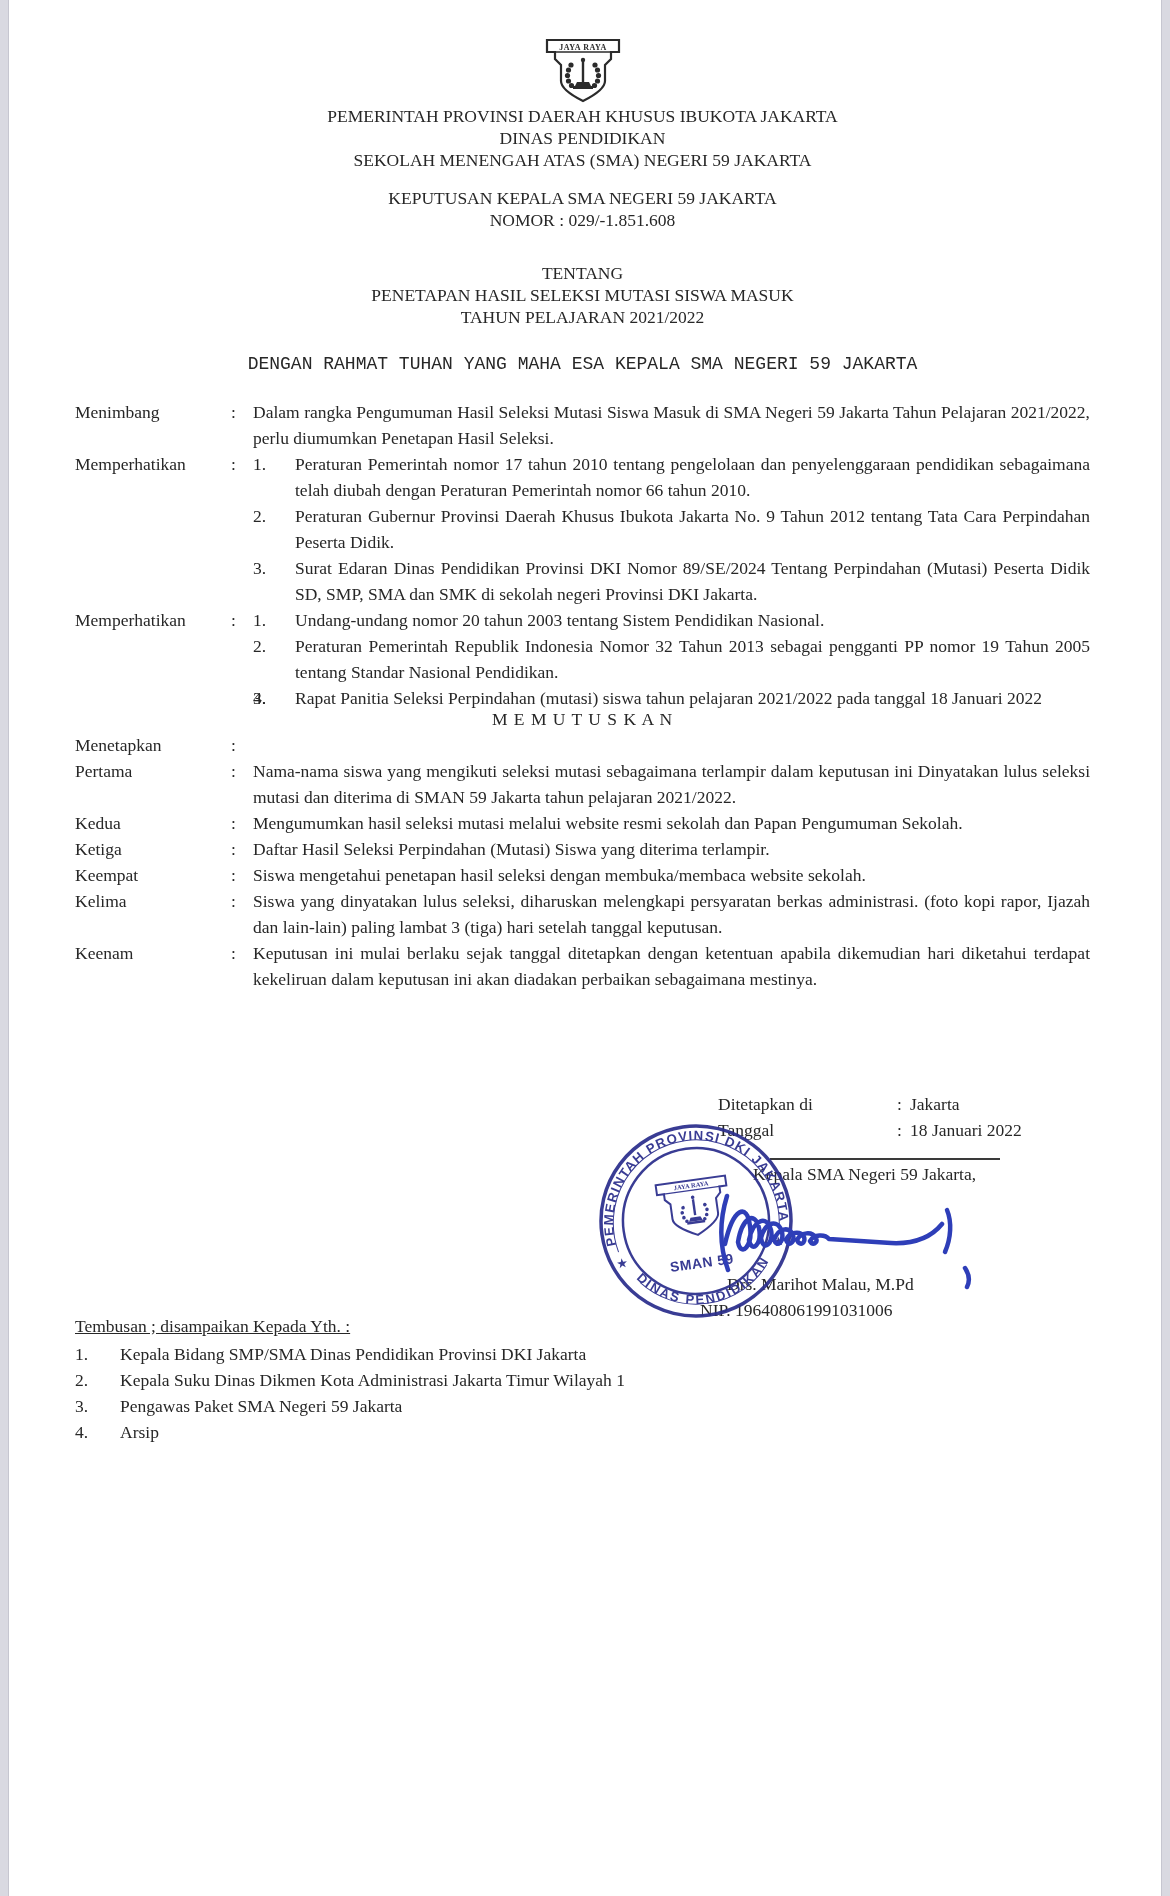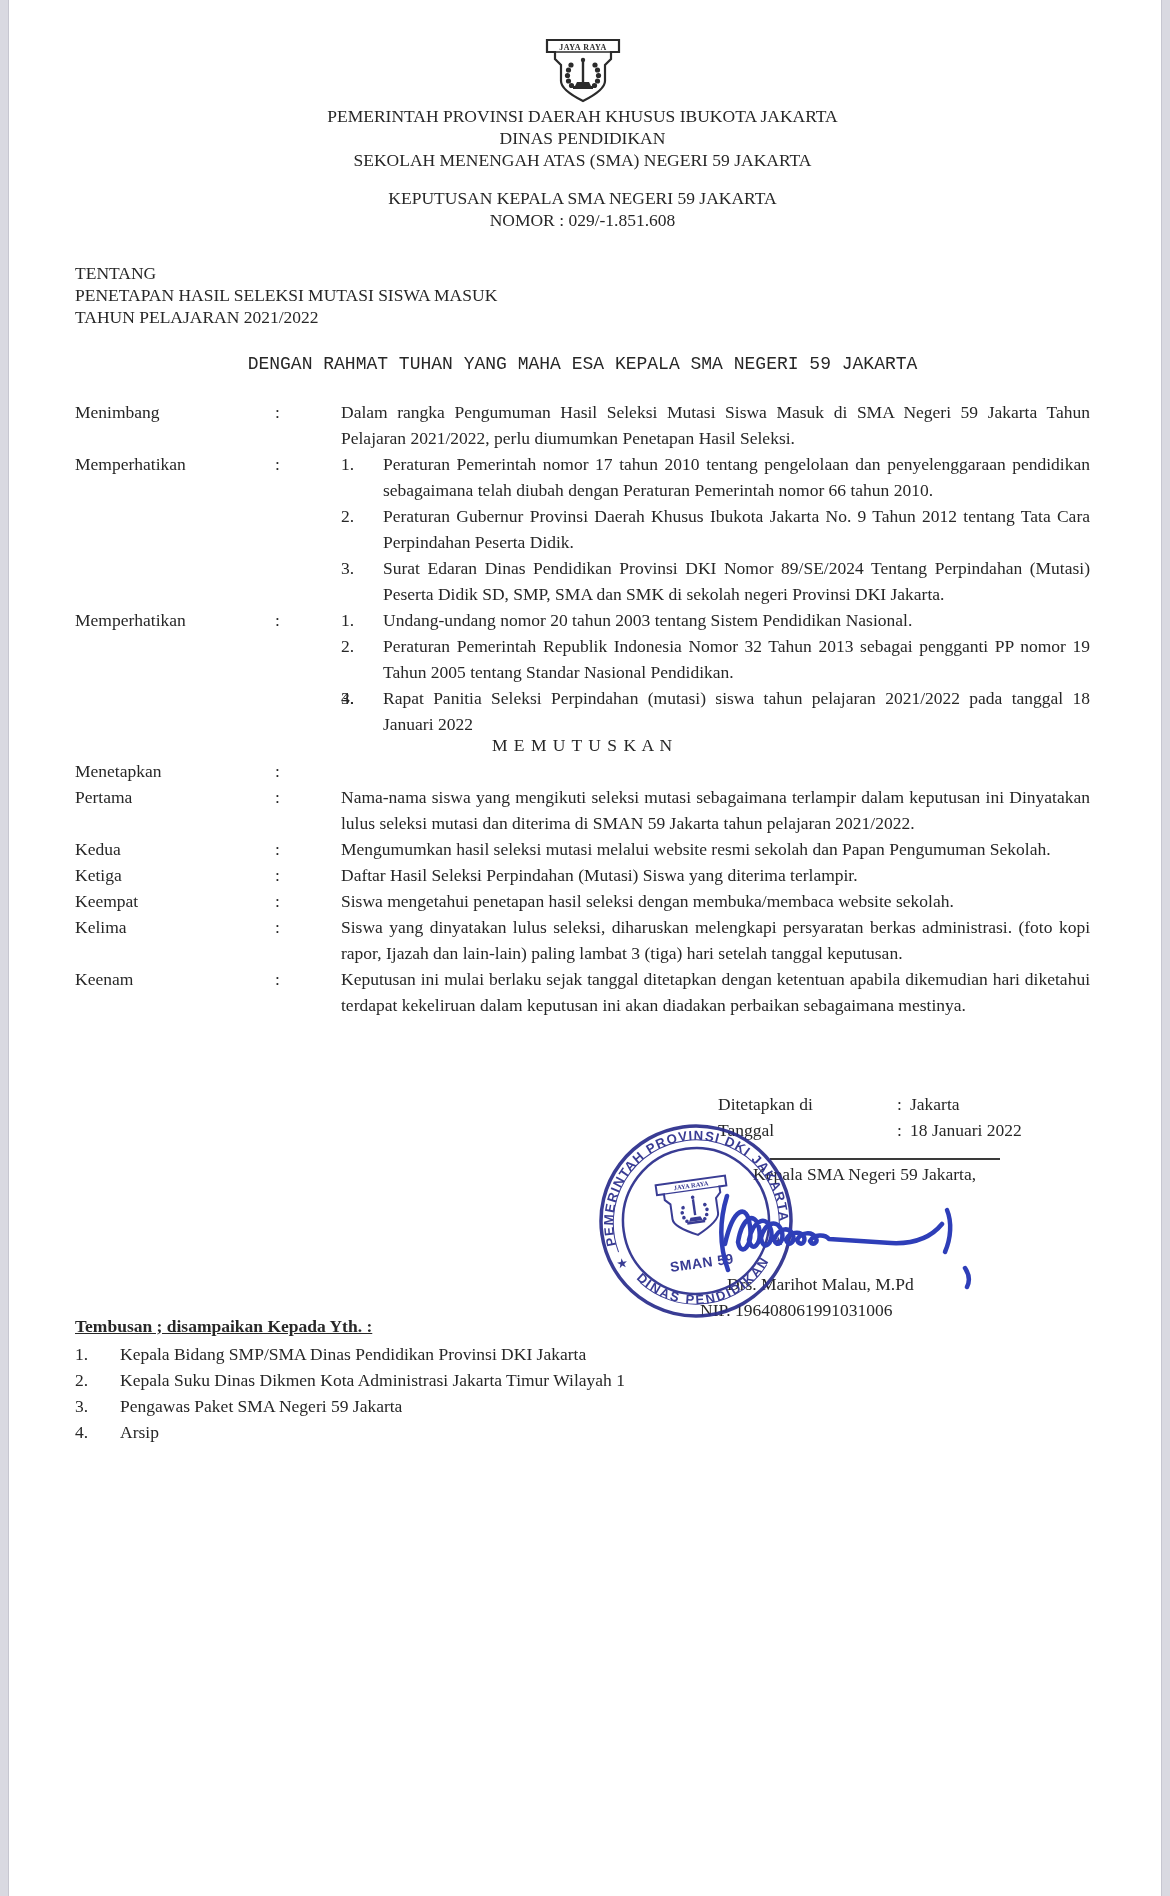--- a/index.html
+++ b/index.html
@@ -16,45 +16,45 @@
   .edge-right{right:0;border-left:1px solid #c6c6d0;}
 
   .page{
     position:absolute;left:0;top:0;width:1170px;height:1896px;
     padding:38px 80px 0 75px;
     box-sizing:border-box;
   }
   .emblem{display:block;margin:0 auto;}
   .hdr-lines{margin-top:1px;text-align:center;font-size:17.5px;line-height:22px;}
   .title-block{margin-top:16px;text-align:center;font-size:17.5px;line-height:22px;}
-  .subject-block{margin-top:31px;text-align:left;font-size:17.5px;line-height:22px;}
+  .subject-block{margin-top:31px;text-align:center;font-size:17.5px;line-height:22px;}
   .invocation{margin-top:25px;text-align:center;font-size:18px;line-height:22px;font-family:Liberation Mono, monospace;}
 
   .rows{margin-top:24px;font-size:17.5px;line-height:26px;}
-  .row{display:grid;grid-template-columns:156px 22px 1fr;gap:44px;}
+  .row{display:grid;grid-template-columns:156px 22px 1fr;}
   .row .lbl{white-space:nowrap;}
   .row .col{text-align:left;}
   .row .txt{text-align:justify;}
   .row .txt.numbered{position:relative;padding-left:42px;}
   .row .txt .num{position:absolute;left:0;top:0;}
 
   .memutuskan{margin-top:-3px;text-align:center;font-size:17.5px;line-height:22px;letter-spacing:1px;}
   .decisions{margin-top:2px;}
 
   .closing-row{position:absolute;display:grid;grid-template-columns:179px 13px 1fr;
     font-size:17.5px;line-height:22px;white-space:nowrap;}
   .sig-rule{position:absolute;left:770px;top:1158px;width:230px;height:2px;background:#3a3a3a;}
   .sig-title{position:absolute;left:753px;top:1164px;font-size:17.5px;white-space:nowrap;z-index:1;}
   .sig-name{position:absolute;left:727px;top:1274px;font-size:17.5px;white-space:nowrap;z-index:1;}
   .sig-nip{position:absolute;left:700px;top:1300px;font-size:17.5px;white-space:nowrap;z-index:1;}
   .stamp{position:absolute;left:596px;top:1121px;z-index:2;opacity:.93;}
   .signature{position:absolute;left:695px;top:1182px;z-index:3;}
 
   .tembusan{position:absolute;left:75px;top:1313px;font-size:17.5px;line-height:26px;}
-  .tembusan .heading{font-weight:bold;text-decoration:underline;margin-bottom:2px;}
+  .tembusan .heading{font-weight:normal;text-decoration:underline;margin-bottom:2px;}
   .tembusan .item{display:grid;grid-template-columns:45px 1fr;}
 
   .stamp-text{font-family:"Liberation Sans","DejaVu Sans",sans-serif;font-weight:bold;}
 </style>
 </head>
 <body>
 
 <div class="edge edge-left"></div>
 <div class="edge edge-right"></div>
 

